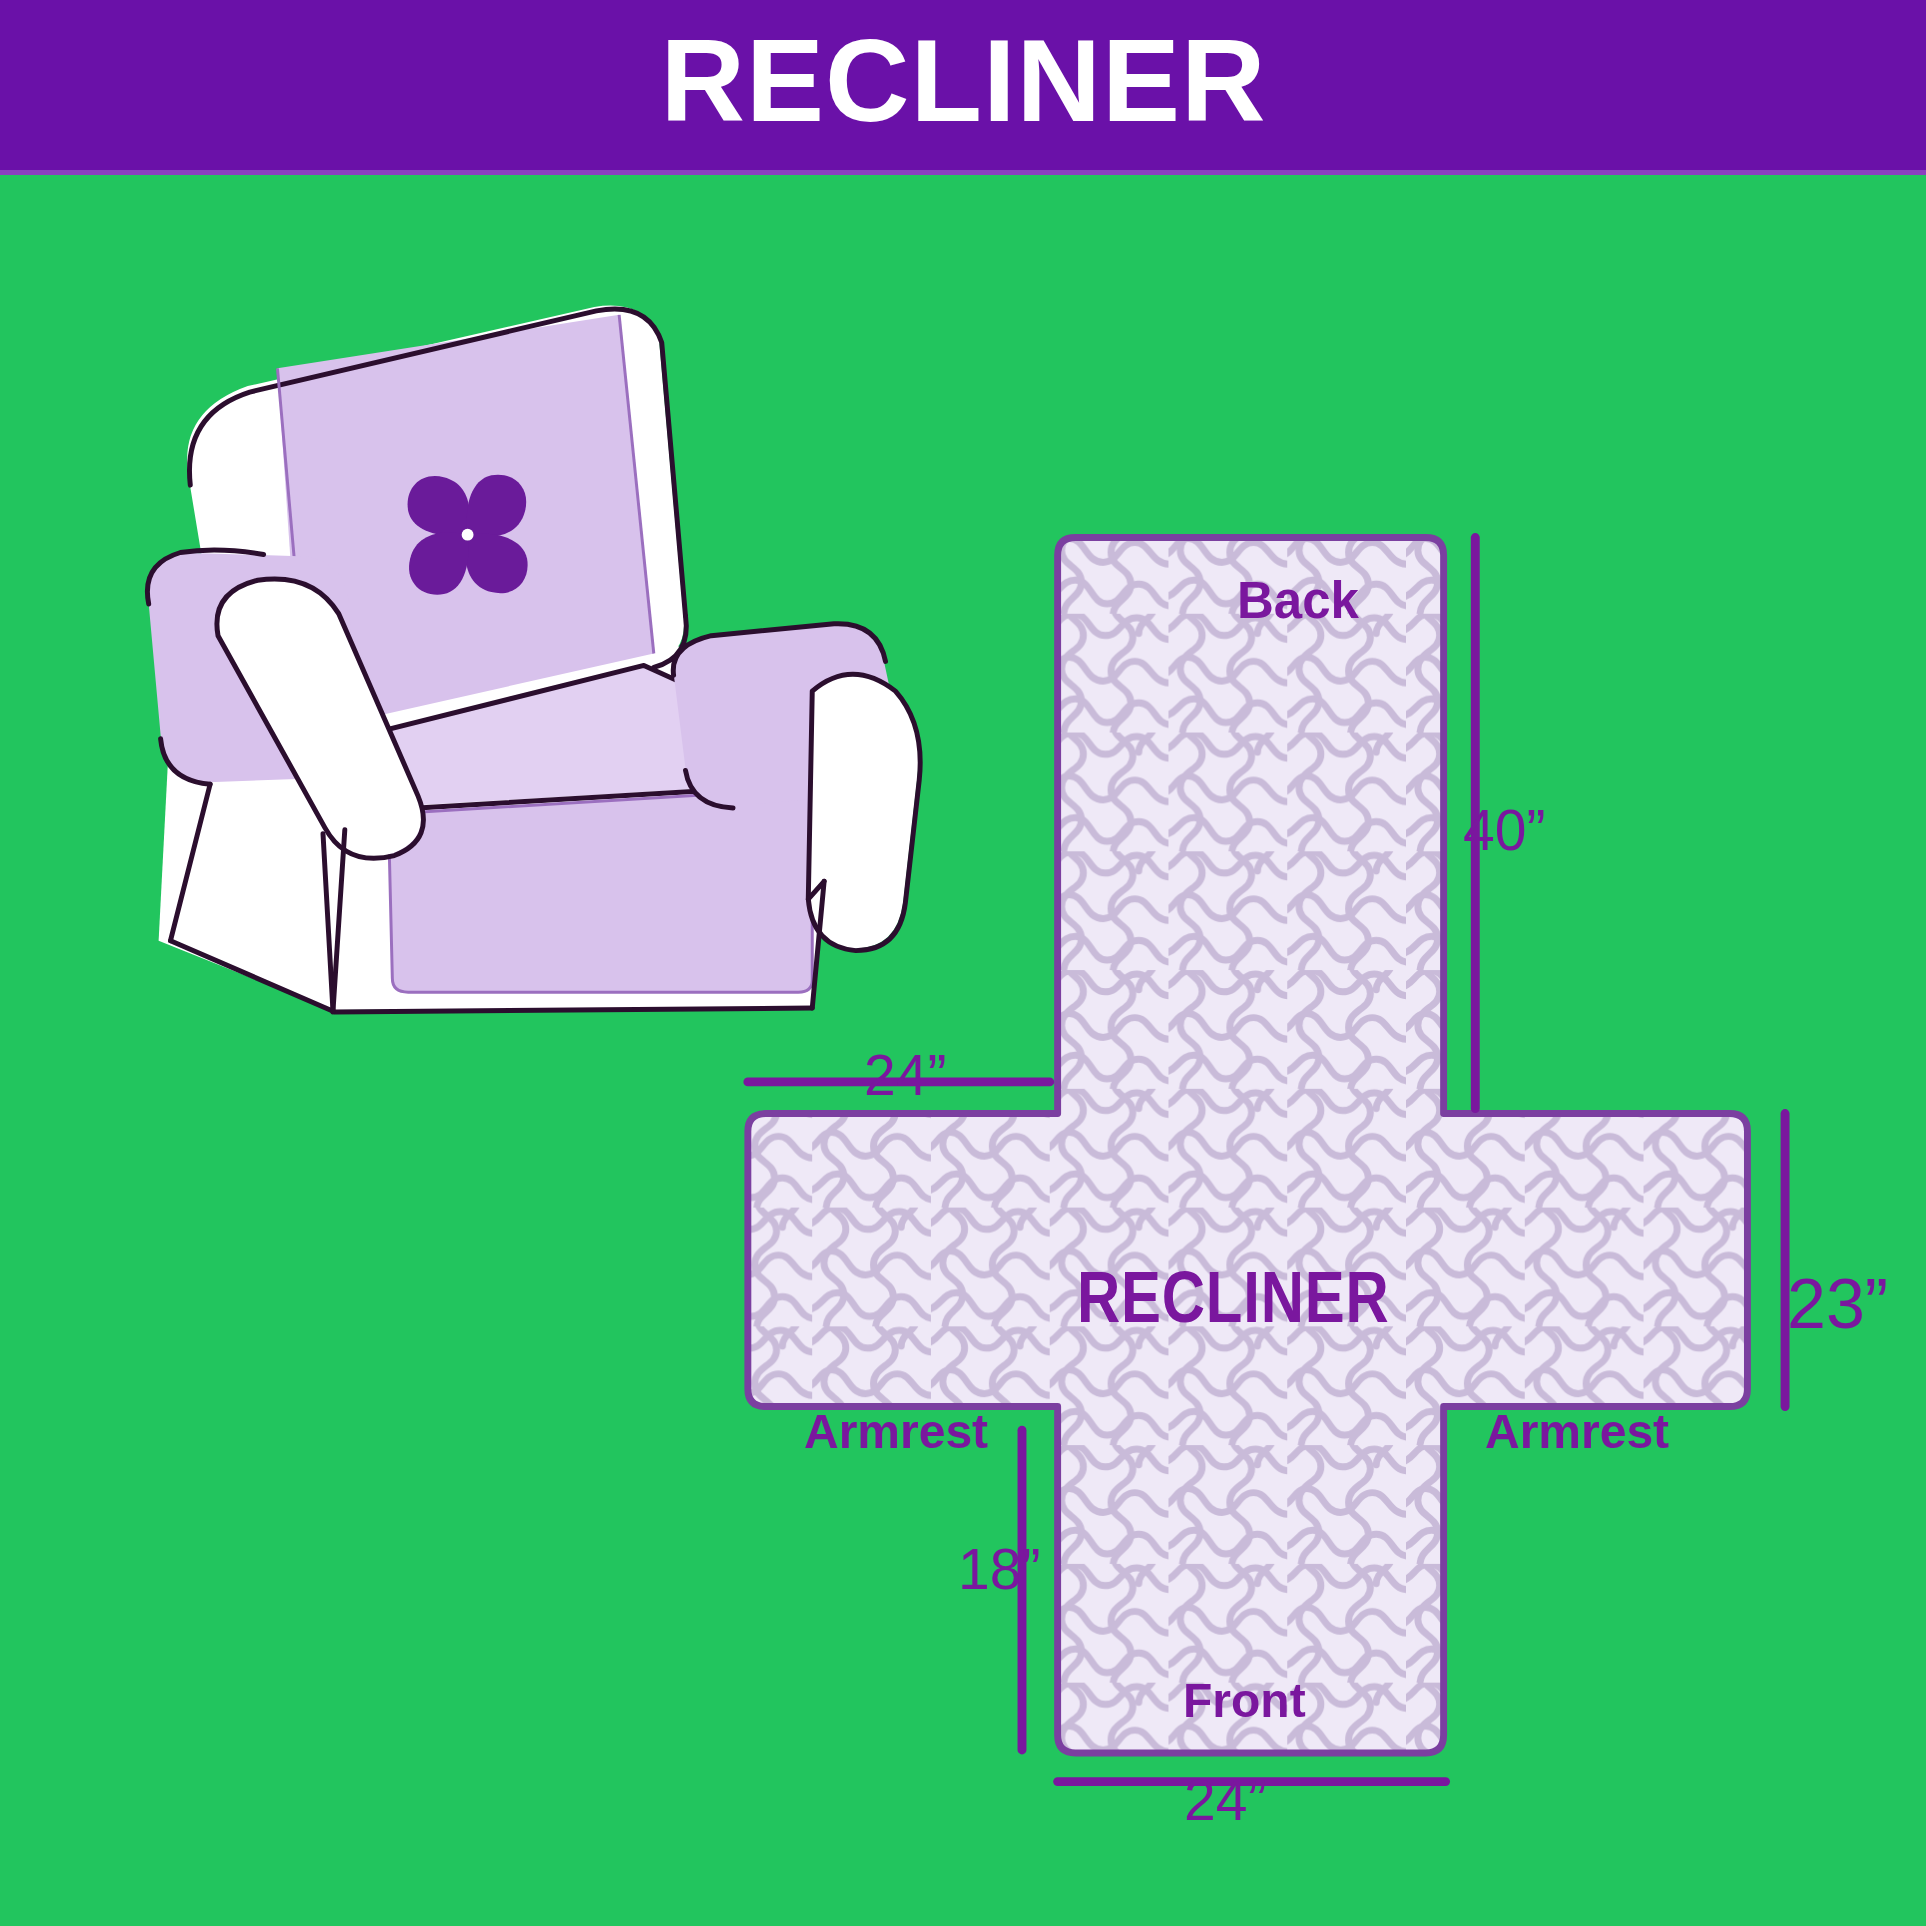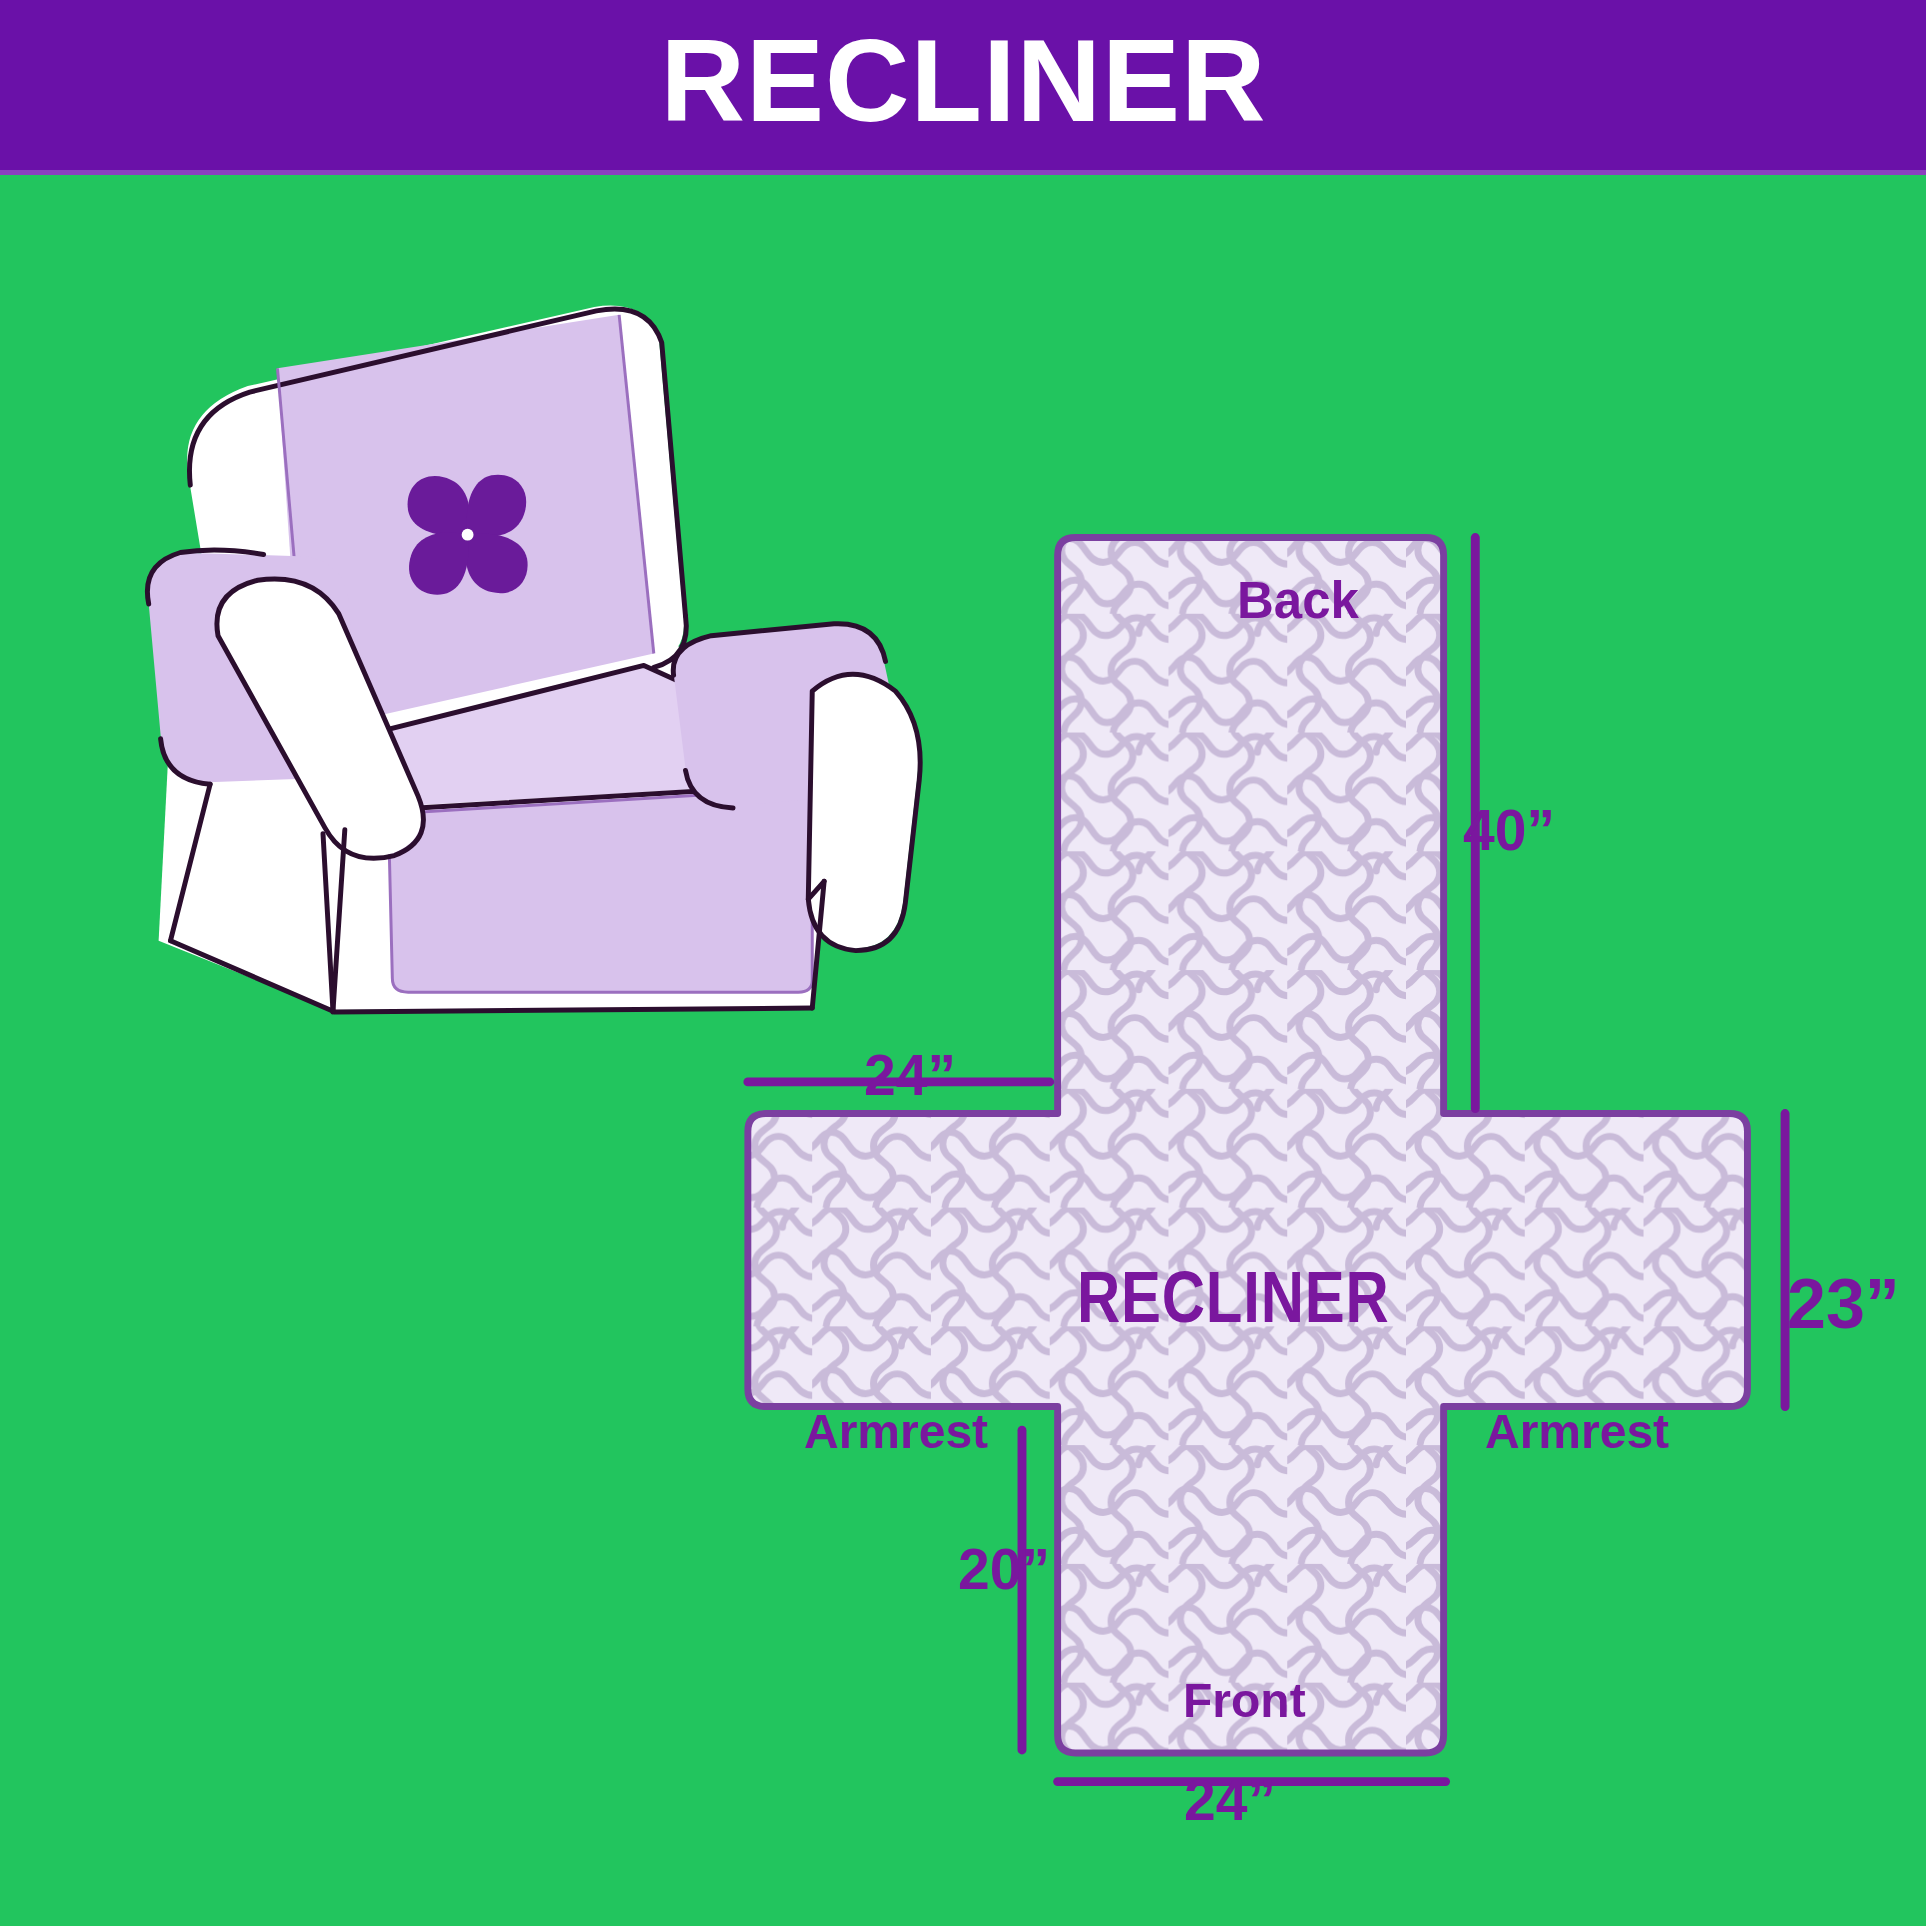--- a/index.html
+++ b/index.html
@@ -80,21 +80,21 @@
     position: absolute;
     color: #7A179E;
     font-family: "Liberation Sans", sans-serif;
     font-weight: bold;
     white-space: nowrap;
   }
   .dim-label {
     position: absolute;
     color: #7A179E;
     font-family: "Liberation Sans", sans-serif;
-    font-weight: bold;
+    font-weight: normal;
     white-space: nowrap;
   }
 
   #label-back      { left: 1237px; top: 571px;  font-size: 51px; }
   #label-recliner  { left: 1077px; top: 1255px; font-size: 73px;
                      transform: scaleX(0.82); transform-origin: left center;
                      letter-spacing: 1px; }
   #label-armrest-left  { left: 804px;  top: 1404px; font-size: 48px; }
   #label-armrest-right { left: 1485px; top: 1404px; font-size: 48px; }
   #label-front     { left: 1183px; top: 1673px; font-size: 48px; }
@@ -273,18 +273,18 @@
   <div class="diagram-label" id="label-armrest-right">Armrest</div>
 
   <div class="diagram-label" id="label-front">Front</div>
 
   <div class="dim-label" id="dim-40">40”</div>
 
   <div class="dim-label" id="dim-23">23”</div>
 
   <div class="dim-label" id="dim-24-top">24”</div>
 
-  <div class="dim-label" id="dim-19">20”</div>
+  <div class="dim-label" id="dim-19">18”</div>
 
   <div class="dim-label" id="dim-24-bottom">24”</div>
 
 </div>
 
 
 </body></html>

